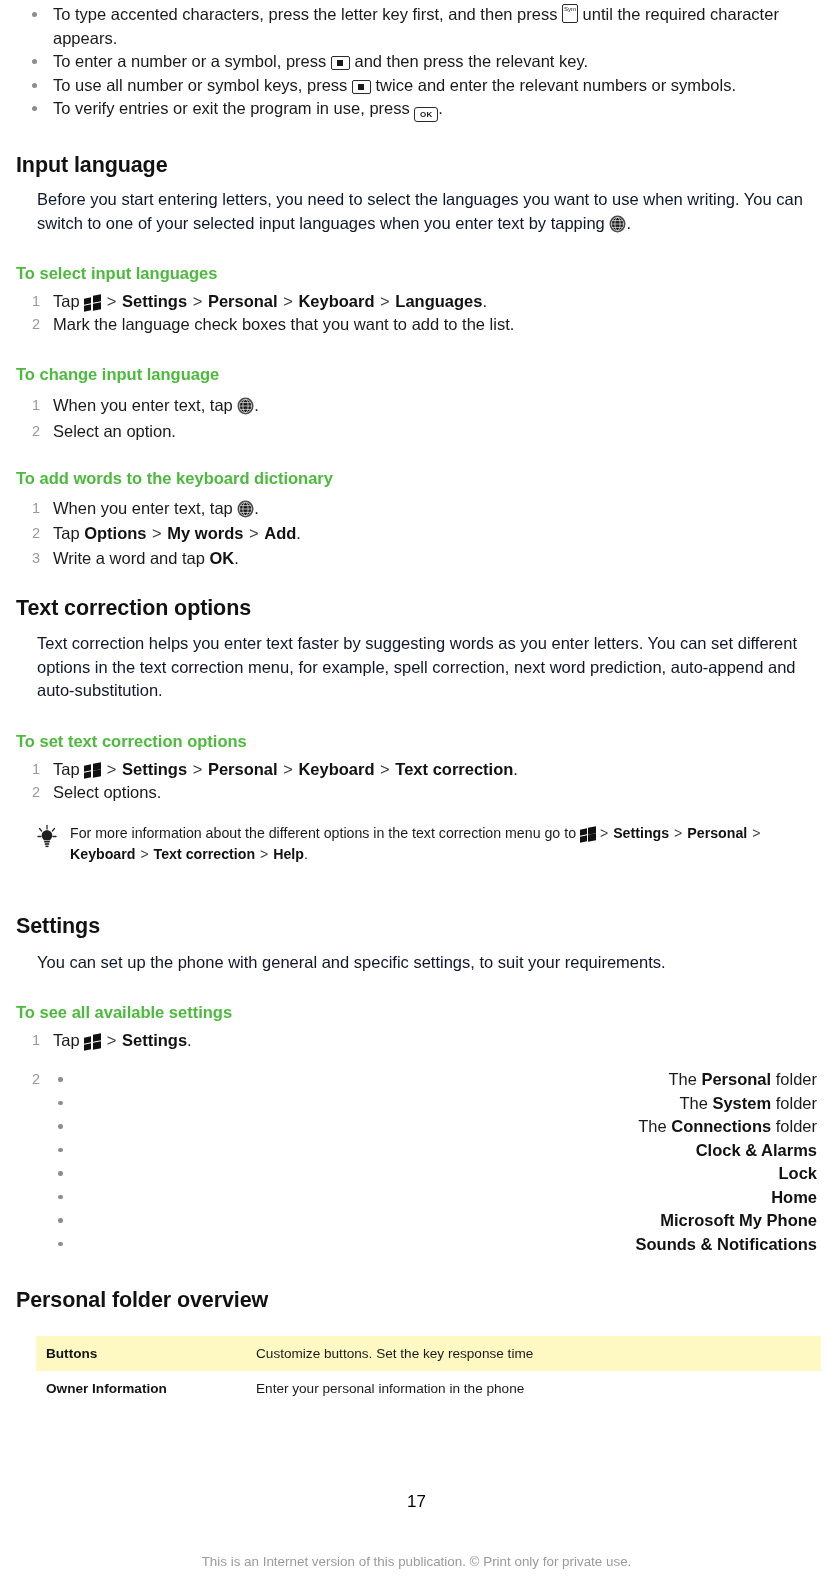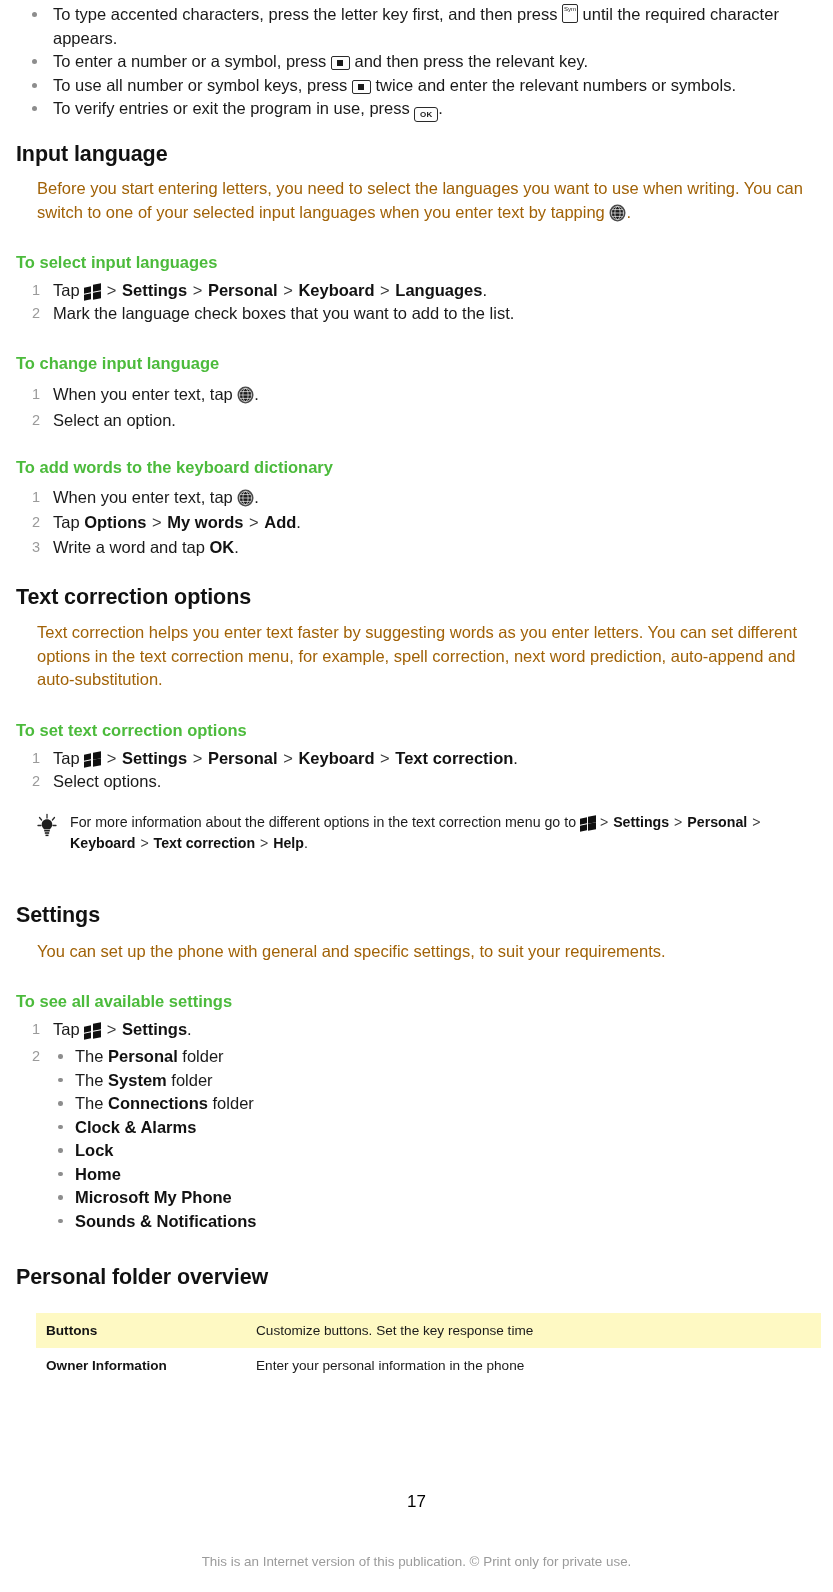--- a/index.html
+++ b/index.html
@@ -20,21 +20,21 @@
     width: 833px;
     height: 1592px;
     box-sizing: border-box;
     padding: 0 16px 0 16px;
   }
 
   
   .body-text {
     font-size: 16.5px;
     line-height: 23.5px;
-    color: #a16207;
+    color: #0f172a;
   }
   .indent {
     margin-left: 21px;
   }
 
   
   ul.top-bullets {
     list-style: none;
     margin: 0;
     padding: 0;
@@ -282,21 +282,21 @@
       <span class="dot"></span><span>To enter a number or a symbol, press </span><span class="key key-dot"><span class="inner"></span></span><span> and then press the relevant key.</span>
     </li>
     <li>
       <span class="dot"></span><span>To use all number or symbol keys, press </span><span class="key key-dot"><span class="inner"></span></span><span> twice and enter the relevant numbers or symbols.</span>
     </li>
     <li>
       <span class="dot"></span><span>To verify entries or exit the program in use, press </span><span class="key key-ok">OK</span><span>.</span>
     </li>
   </ul>
 
-  <h2 class="sec-head indent" style="margin-top:19px;">Input language</h2>
+  <h2 class="sec-head indent" style="margin-top:30px;">Input language</h2>
 
   <p class="body-text indent" style="margin:10px 0 0 21px; width:782px;"><span>Before you start entering letters, you need to select the languages you want to use when writing. You can switch to one of your selected input languages when you enter text by tapping </span><span class="ico-globe"><svg viewBox="0 0 17 18" width="17" height="18" aria-hidden="true">
           <ellipse cx="8.5" cy="9" rx="8" ry="8.5" fill="#4a4a4a"></ellipse>
           <ellipse cx="8.5" cy="9" rx="6.1" ry="6.6" fill="#1c1c1c"></ellipse>
           <g stroke="#e9e9e9" stroke-width="0.75" fill="none">
             <ellipse cx="8.5" cy="9" rx="6.1" ry="6.6"></ellipse>
             <ellipse cx="8.5" cy="9" rx="2.6" ry="6.6"></ellipse>
             <line x1="2.4" y1="9" x2="14.6" y2="9"></line>
             <line x1="3.5" y1="5.6" x2="13.5" y2="5.6"></line>
             <line x1="3.5" y1="12.4" x2="13.5" y2="12.4"></line>
@@ -391,21 +391,21 @@
 
   <p class="body-text indent" style="margin:12px 0 0 21px; width:782px;">You can set up the phone with general and specific settings, to suit your requirements.</p>
 
   <h3 class="proc-head indent" style="margin-top:27px;">To see all available settings</h3>
   <ol class="steps" style="margin-top:6px;">
     <li>
       <span class="num">1</span><span>Tap </span><span class="ico-start"><i class="p1"></i><i class="p2"></i><i class="p3"></i><i class="p4"></i></span><span class="sep"> &gt; </span><span class="b">Settings</span><span>.</span>
     </li>
     <li>
       <span class="num">2</span>
-      <ul class="sub-bullets" style="margin-top:4px;">
+      <ul class="sub-bullets" style="margin-top:16px;text-align:right;">
         <li><span class="dot"></span><span>The </span><span class="b">Personal</span><span> folder</span></li>
         <li><span class="dot"></span><span>The </span><span class="b">System</span><span> folder</span></li>
         <li><span class="dot"></span><span>The </span><span class="b">Connections</span><span> folder</span></li>
         <li><span class="dot"></span><span class="b">Clock &amp; Alarms</span></li>
         <li><span class="dot"></span><span class="b">Lock</span></li>
         <li><span class="dot"></span><span class="b">Home</span></li>
         <li><span class="dot"></span><span class="b">Microsoft My Phone</span></li>
         <li><span class="dot"></span><span class="b">Sounds &amp; Notifications</span></li>
       </ul>
     </li>

